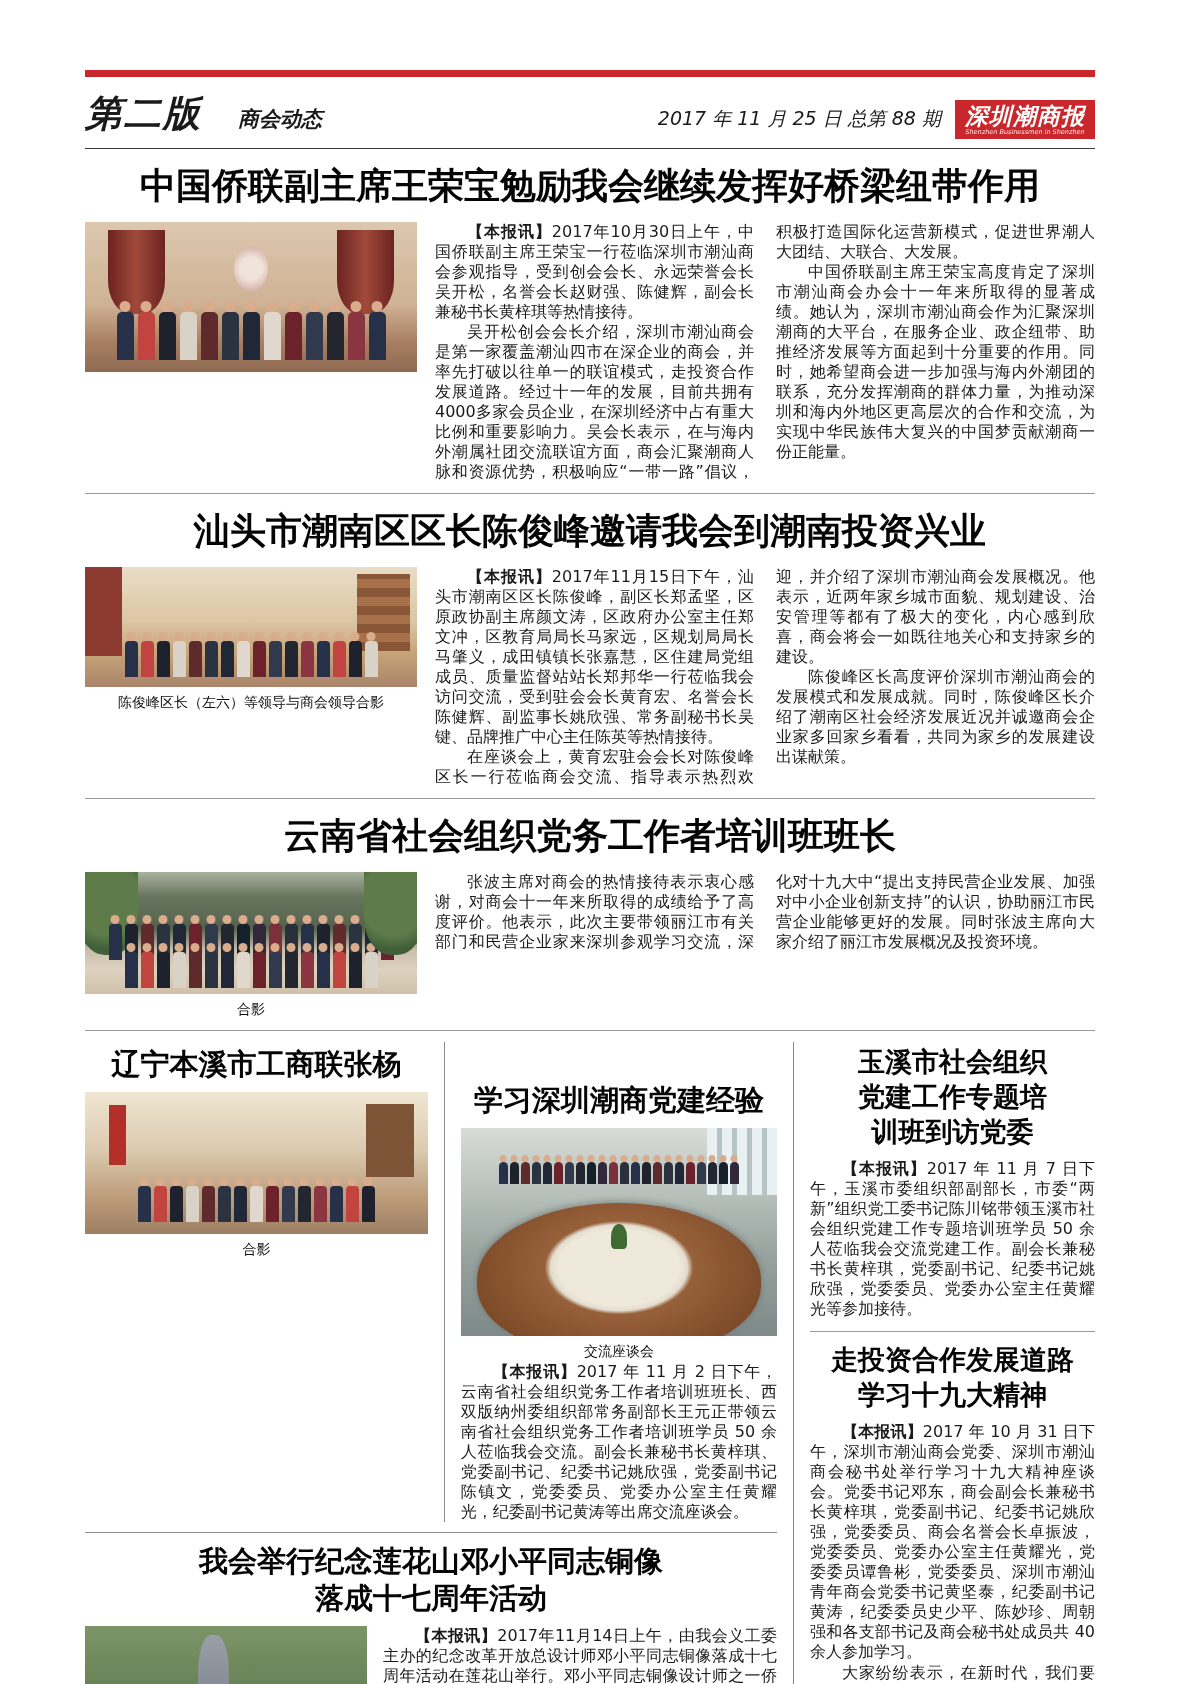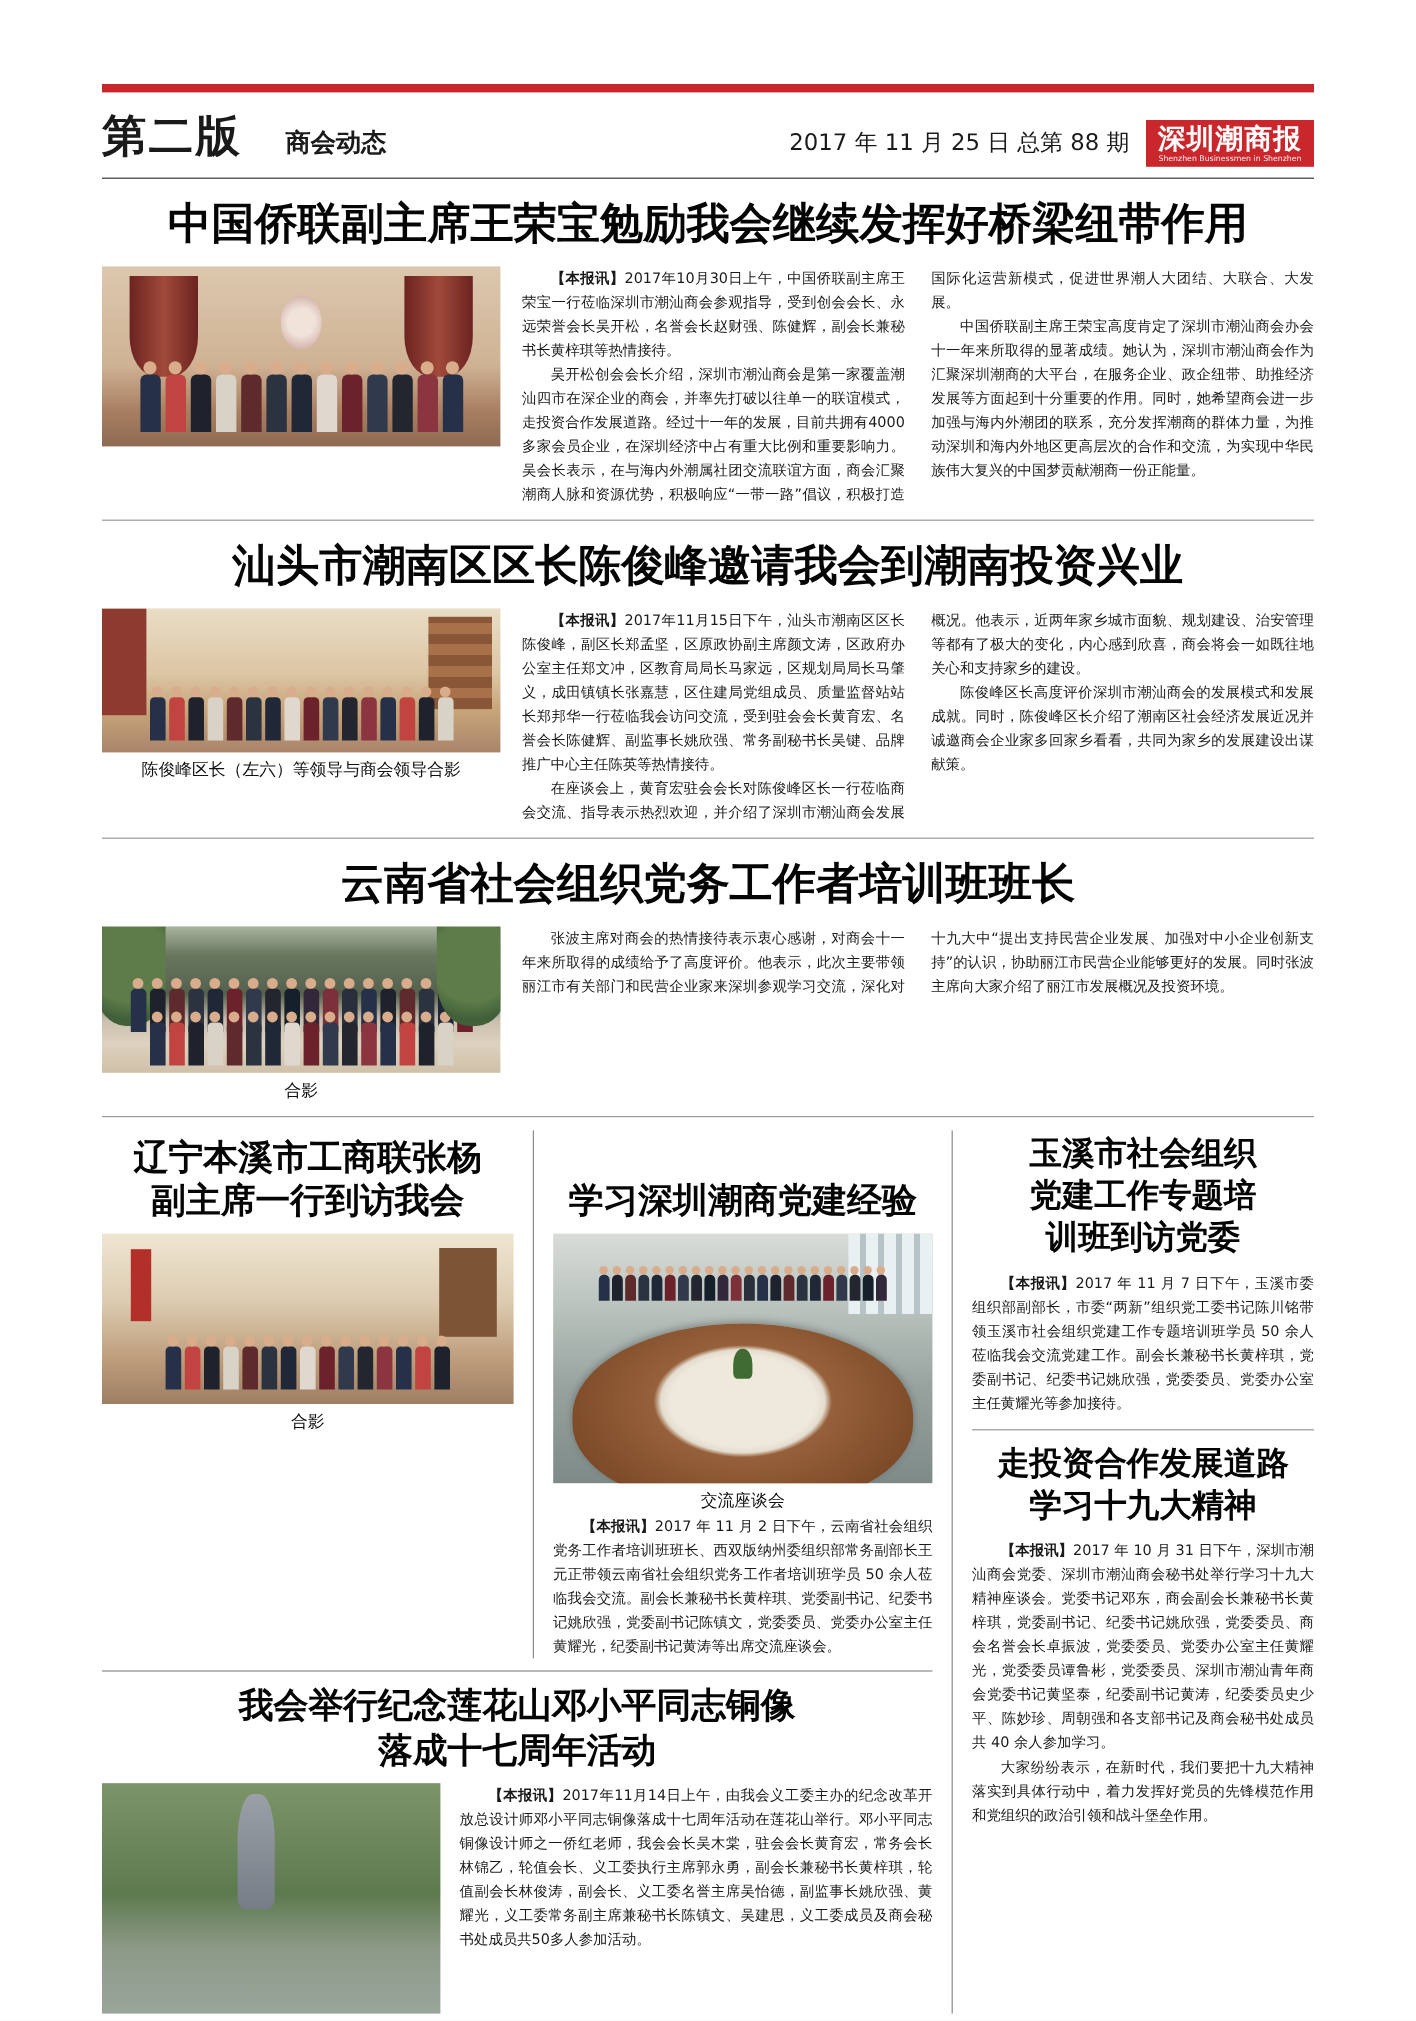--- a/index.html
+++ b/index.html
@@ -4,41 +4,41 @@
 <style>
   * { margin:0; padding:0; box-sizing:border-box; }
   html,body { background:#f2f2f2; }
   body { font-family:"DejaVu Sans","Liberation Sans",sans-serif; color:#1a1a1a; }
   .page { width:1180px; height:1684px; margin:0 auto; background:#fff;
           padding:70px 85px 24px; overflow:hidden; position:relative; }
 
   
   .red-bar { height:7px; background:#c9272c; margin-bottom:12px; }
   .mast-row { display:flex; align-items:flex-end; justify-content:space-between;
-              padding-bottom:9px; border-bottom:1px solid #3a3a3a; }
+              padding-bottom:9px; border-bottom:1px solid #3a3a3a;font-style:italic; }
   .mast-left { display:flex; align-items:baseline; gap:36px; }
   .edition { font-size:37px; font-weight:bold; letter-spacing:2px; }
   .section { font-size:21px; font-weight:600; }
   .mast-right { display:flex; align-items:center; gap:14px; }
   .date { font-size:19px; }
   .logo { background:#c9272c; color:#fff; padding:4px 10px 3px; text-align:center; line-height:1.1; }
   .logo-title { font-size:23px; font-weight:bold; letter-spacing:1px; }
   .logo-sub { font-size:6.5px; opacity:.92; }
 
   
   .headline { text-align:center; font-weight:bold; color:#050505; }
   .h-xl { font-size:36px; margin:13px 0 11px; }
   .art-row { display:flex; gap:18px; align-items:flex-start; }
   .figure { flex:0 0 332px; }
   .caption { font-family:"DejaVu Serif","Liberation Serif",serif; font-size:14px;
              margin-top:6px; color:#101010; line-height:1.35; }
   .caption.center { text-align:center; }
   .caption.indent { text-indent:2em; text-align:justify; }
   .body-cols { flex:1; column-count:2; column-gap:22px; }
-  p.para { font-size:12px; line-height:20px; text-align:justify; text-indent:2em; }
+  p.para { font-size:16px; line-height:20px; text-align:justify; text-indent:2em; }
   p.para b { font-weight:bold; }
   .rule { border:none; border-top:1px solid #9a9a9a; margin:11px 0; }
 
   
   .three-col { display:flex; margin-top:4px; }
   .col-main { flex:1; padding-right:16px; }
   .col-right { flex:0 0 302px; border-left:1px solid #8a8a8a; padding-left:16px; }
   .sub-row { display:flex; }
   .sub-a4 { flex:0 0 52%; padding-right:16px; border-right:1px solid #8a8a8a; }
   .sub-a5 { flex:1; padding-left:16px; }
@@ -373,21 +373,20 @@
   <hr class="rule">
 
   <div class="three-col">
 
     <div class="col-main">
       <div class="sub-row">
 
         <section class="sub-a4 one-col">
           <h2 class="headline h-col">
             <span>辽宁本溪市工商联张杨</span><br>
-            <span>副主席一行到访我会</span>
           </h2>
           <figure>
             <div class="photo ph-a4">
               <div class="flag"></div>
               <div class="panel"></div>
               <div class="people sm">
                   <span class="person" style="background: rgb(38, 49, 73);">
                     <i></i>
                   </span>
                   <span class="person" style="background: rgb(194, 68, 64);">

